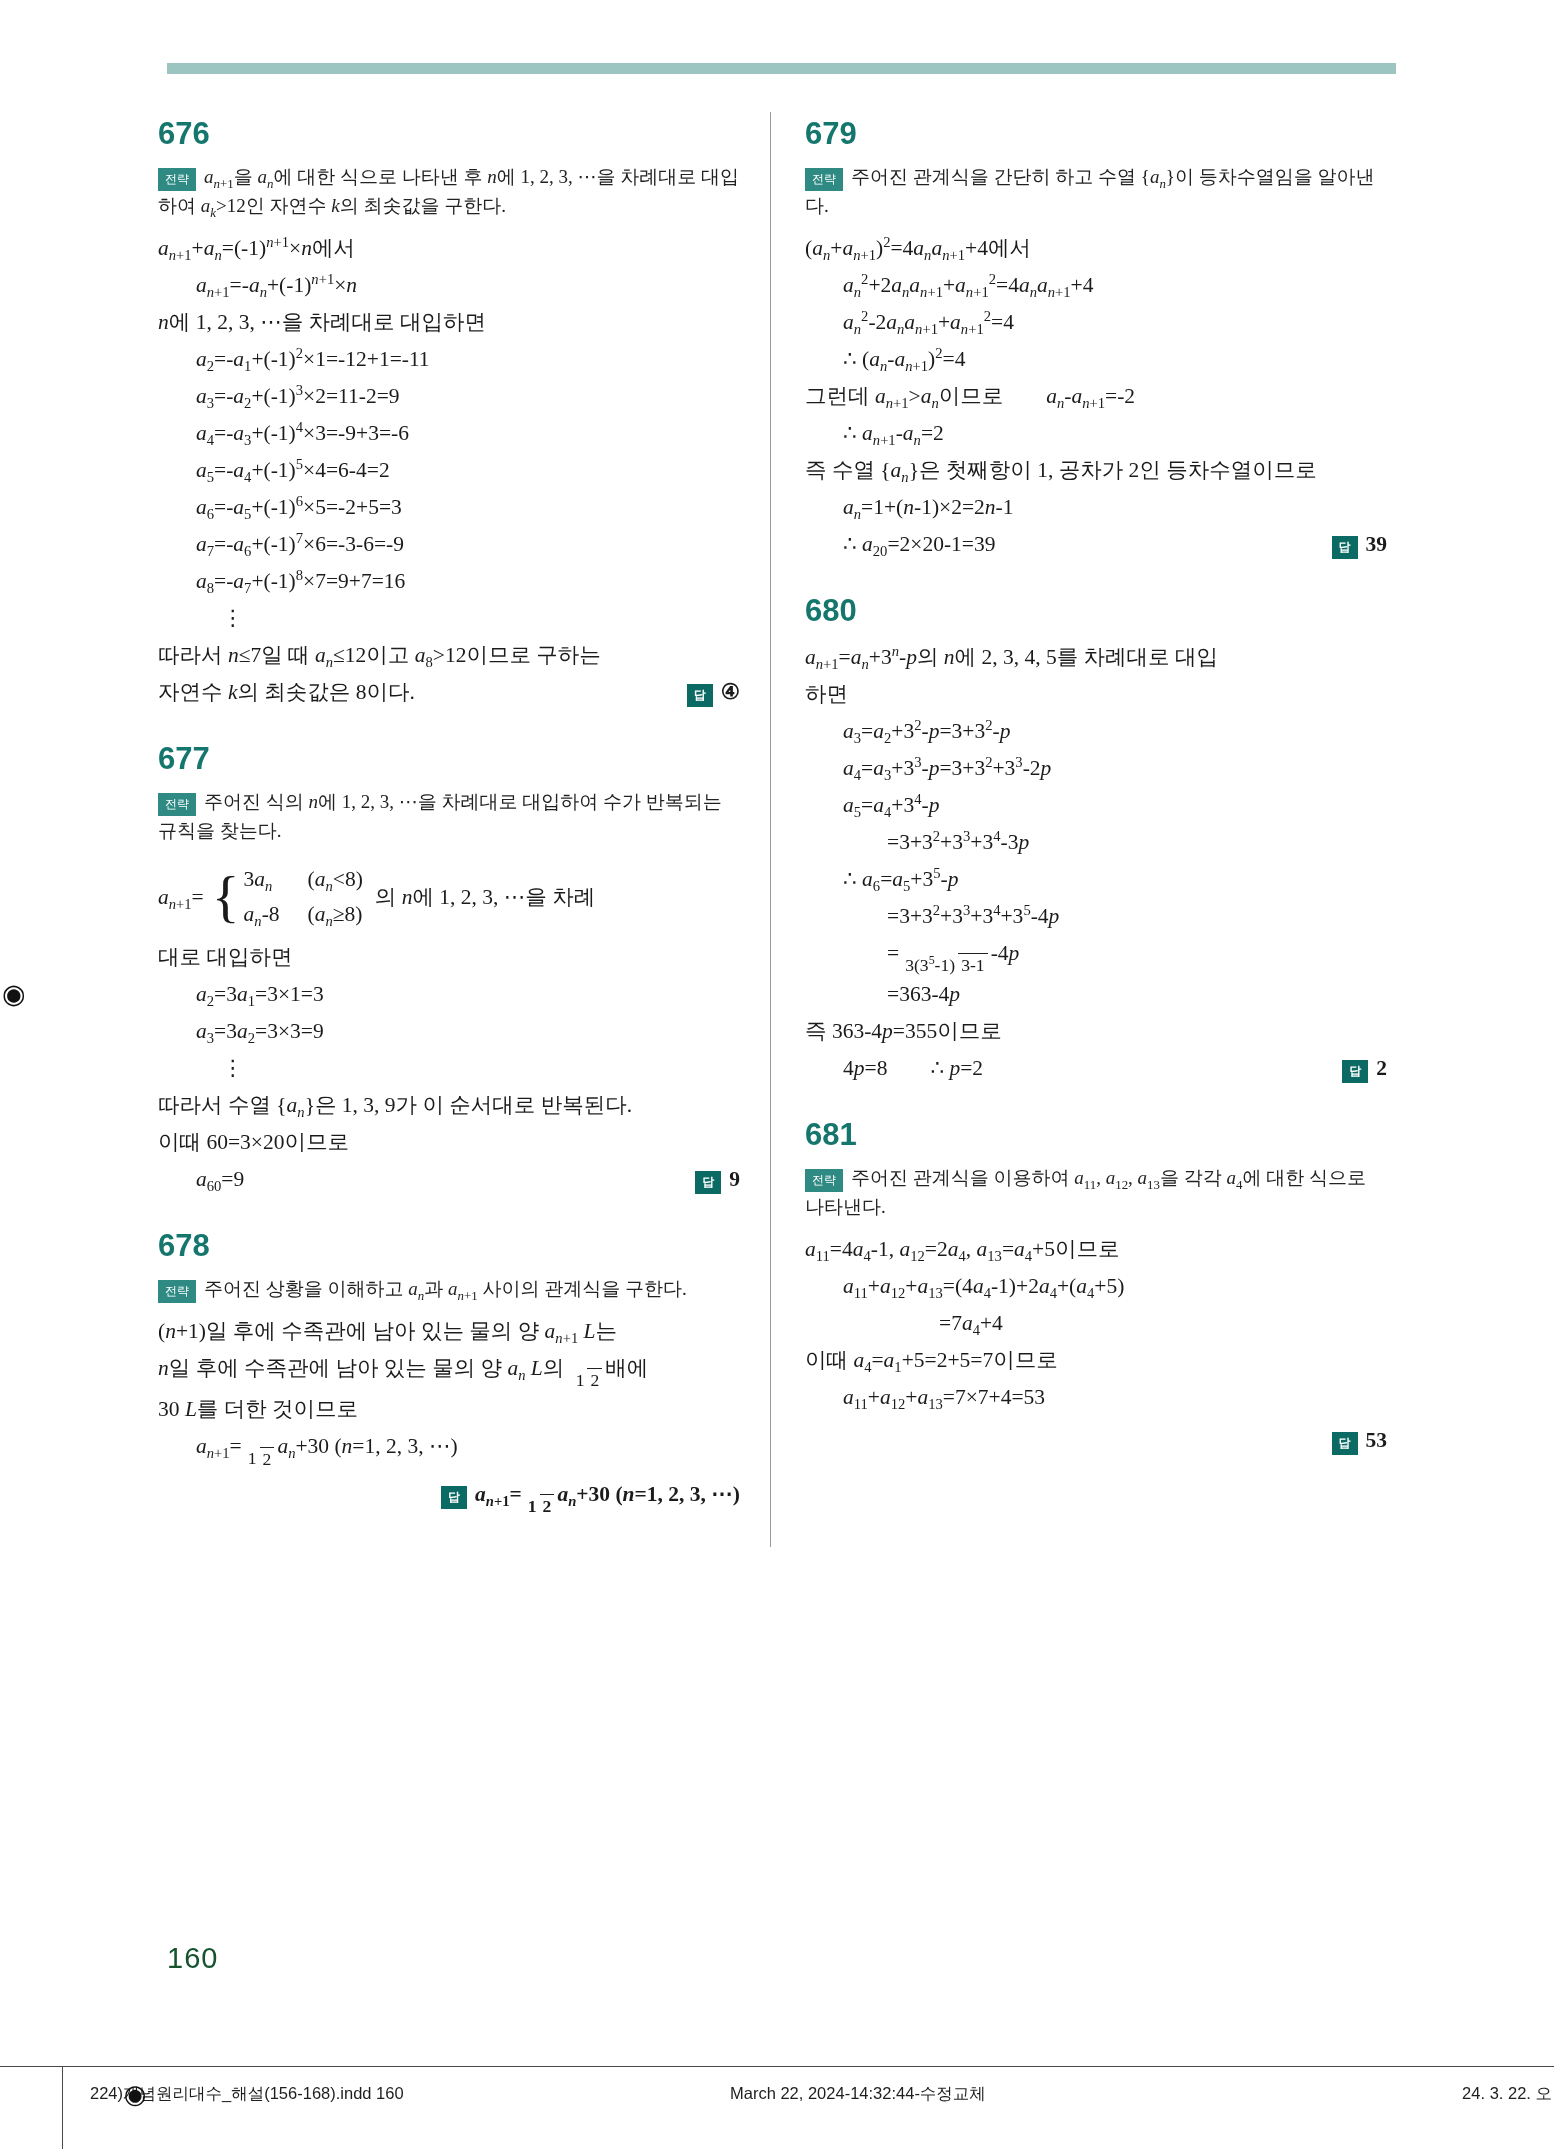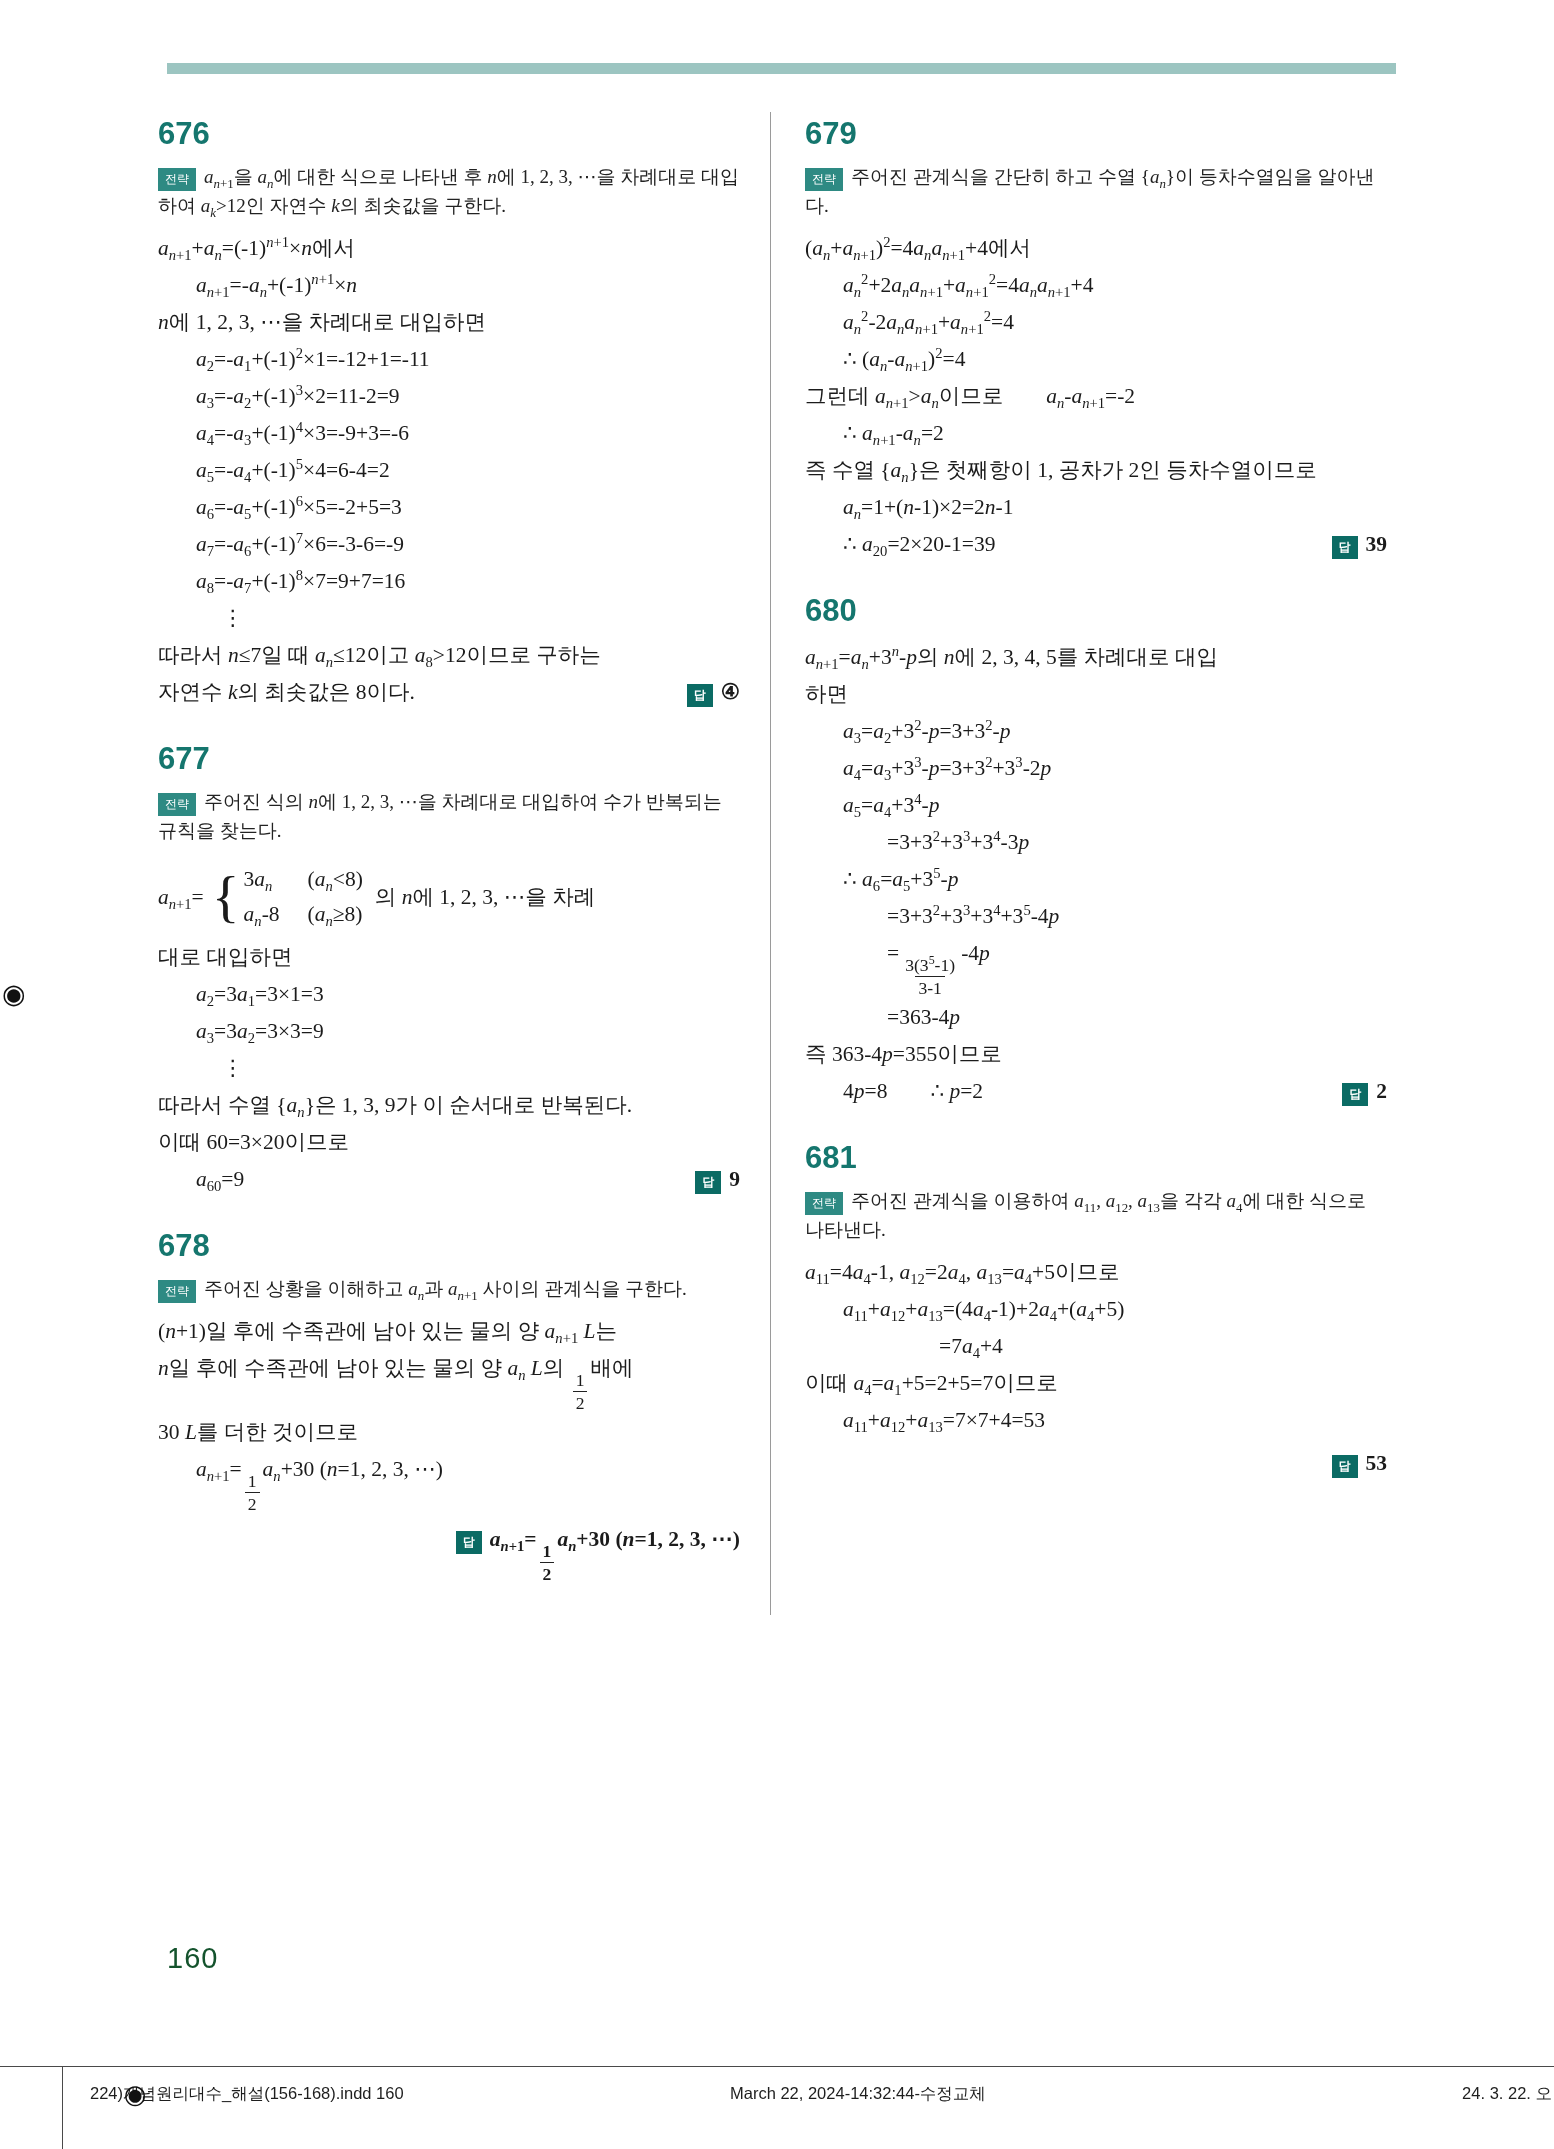--- a/index.html
+++ b/index.html
@@ -38,21 +38,21 @@
   .ind3 { margin-left:82px; }
   .ind4 { margin-left:134px; }
   .line .math { flex:0 1 auto; }
   .line .answrap { margin-left:auto; white-space:nowrap; }
   .ansval { font-weight:700; }
   .bold, .bold i { font-weight:700; }
 
   sub, sup { font-size:68%; line-height:0; }
 
   .frac {
-    display:inline-flex; flex-direction:column; align-items:center; text-align:center;
+    display:inline-flex; align-items:center; text-align:center;
     vertical-align:-0.62em; font-size:0.82em; line-height:1.25; margin:0 3px;
   }
   .frac .den { border-top:1.6px solid #222; padding:0 3px; }
   .frac .num { padding:0 3px; }
 
   .caseline { align-items:center; min-height:84px; }
   .brace { font-size:58px; font-weight:400; line-height:0.9; margin:0 4px 0 8px; }
   .cases { display:grid; grid-template-columns:auto auto; column-gap:28px; row-gap:2px; line-height:33px; }
   .suffix { margin-left:12px; }
 

